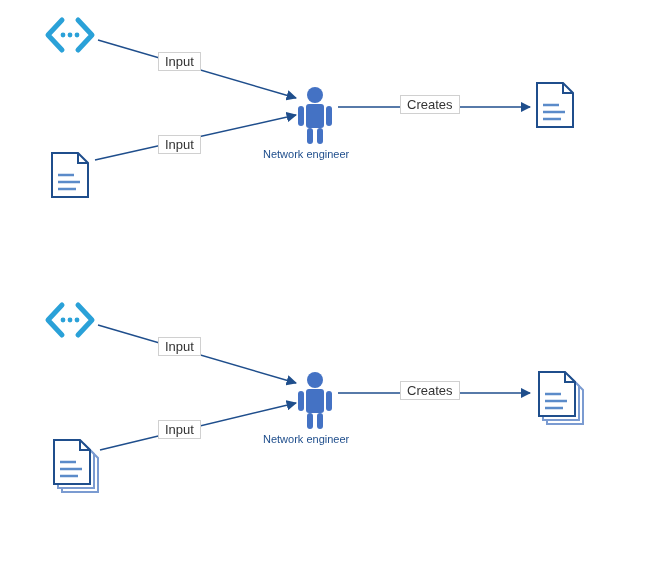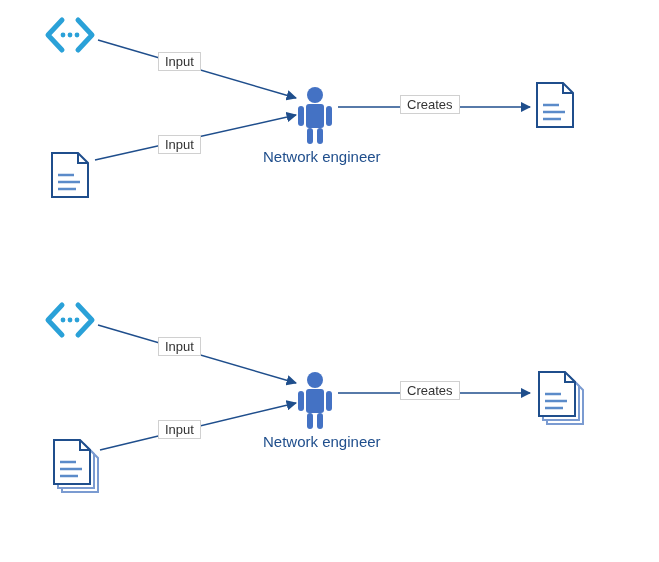--- a/index.html
+++ b/index.html
@@ -1,19 +1,19 @@
 <!DOCTYPE html>
 <html><head>
 <meta charset="utf-8">
 <style>
   html, body { margin: 0; padding: 0; }
   body { width: 659px; height: 562px; font-family: "Segoe UI", Arial, sans-serif; background: #fff; }
   .stage { position: relative; width: 659px; height: 502px; text-decoration: underline; }
   .label { position: absolute; background: #fff; border: 1px solid #d0d0d0; padding: 1px 6px; font-size: 13px; color: #333; }
-  .role  { position: absolute; font-size: 15px; color: #1f4e8c; font-weight: 400; white-space: nowrap; }
+  .role  { position: absolute; font-size: 11px; color: #1f4e8c; font-weight: 400; white-space: nowrap; }
 </style>
 </head>
 <body>
 
 <div class="stage">
 
 <svg width="659" height="562" viewBox="0 0 659 562">
   <defs>
     <marker id="arrow" viewBox="0 0 10 10" refX="9" refY="5" markerWidth="7" markerHeight="7" orient="auto-start-reverse">
       <path d="M 0 0 L 10 5 L 0 10 z" fill="#1f4e8c"></path>

